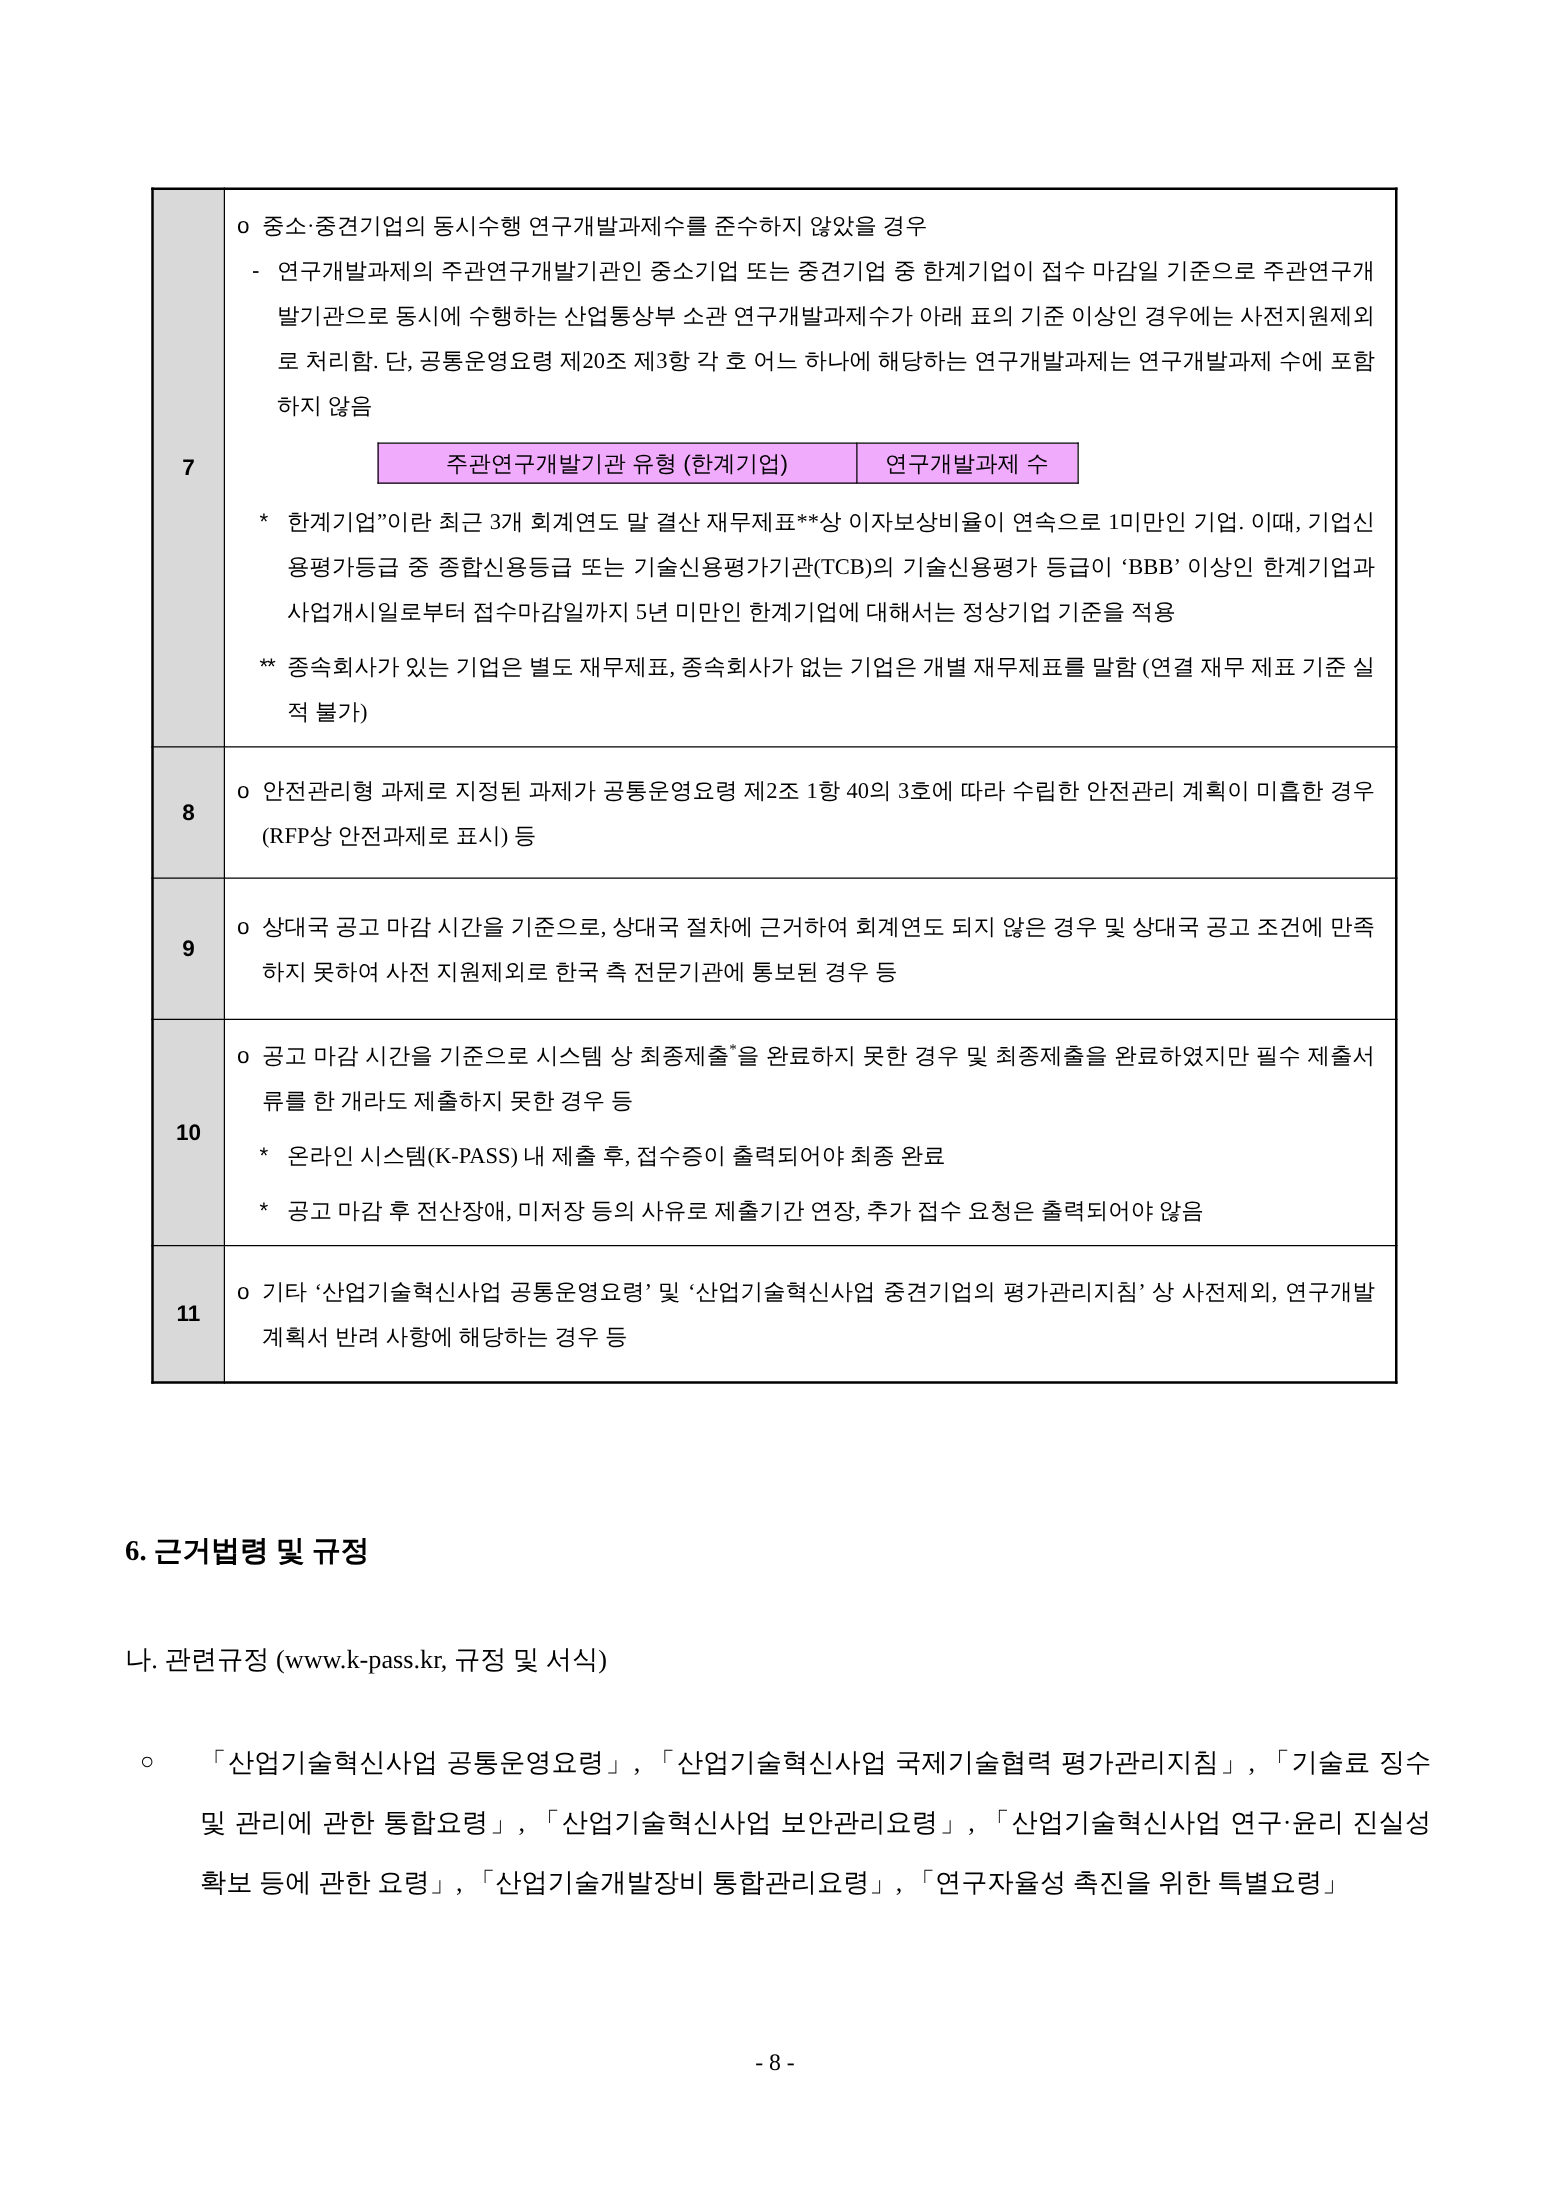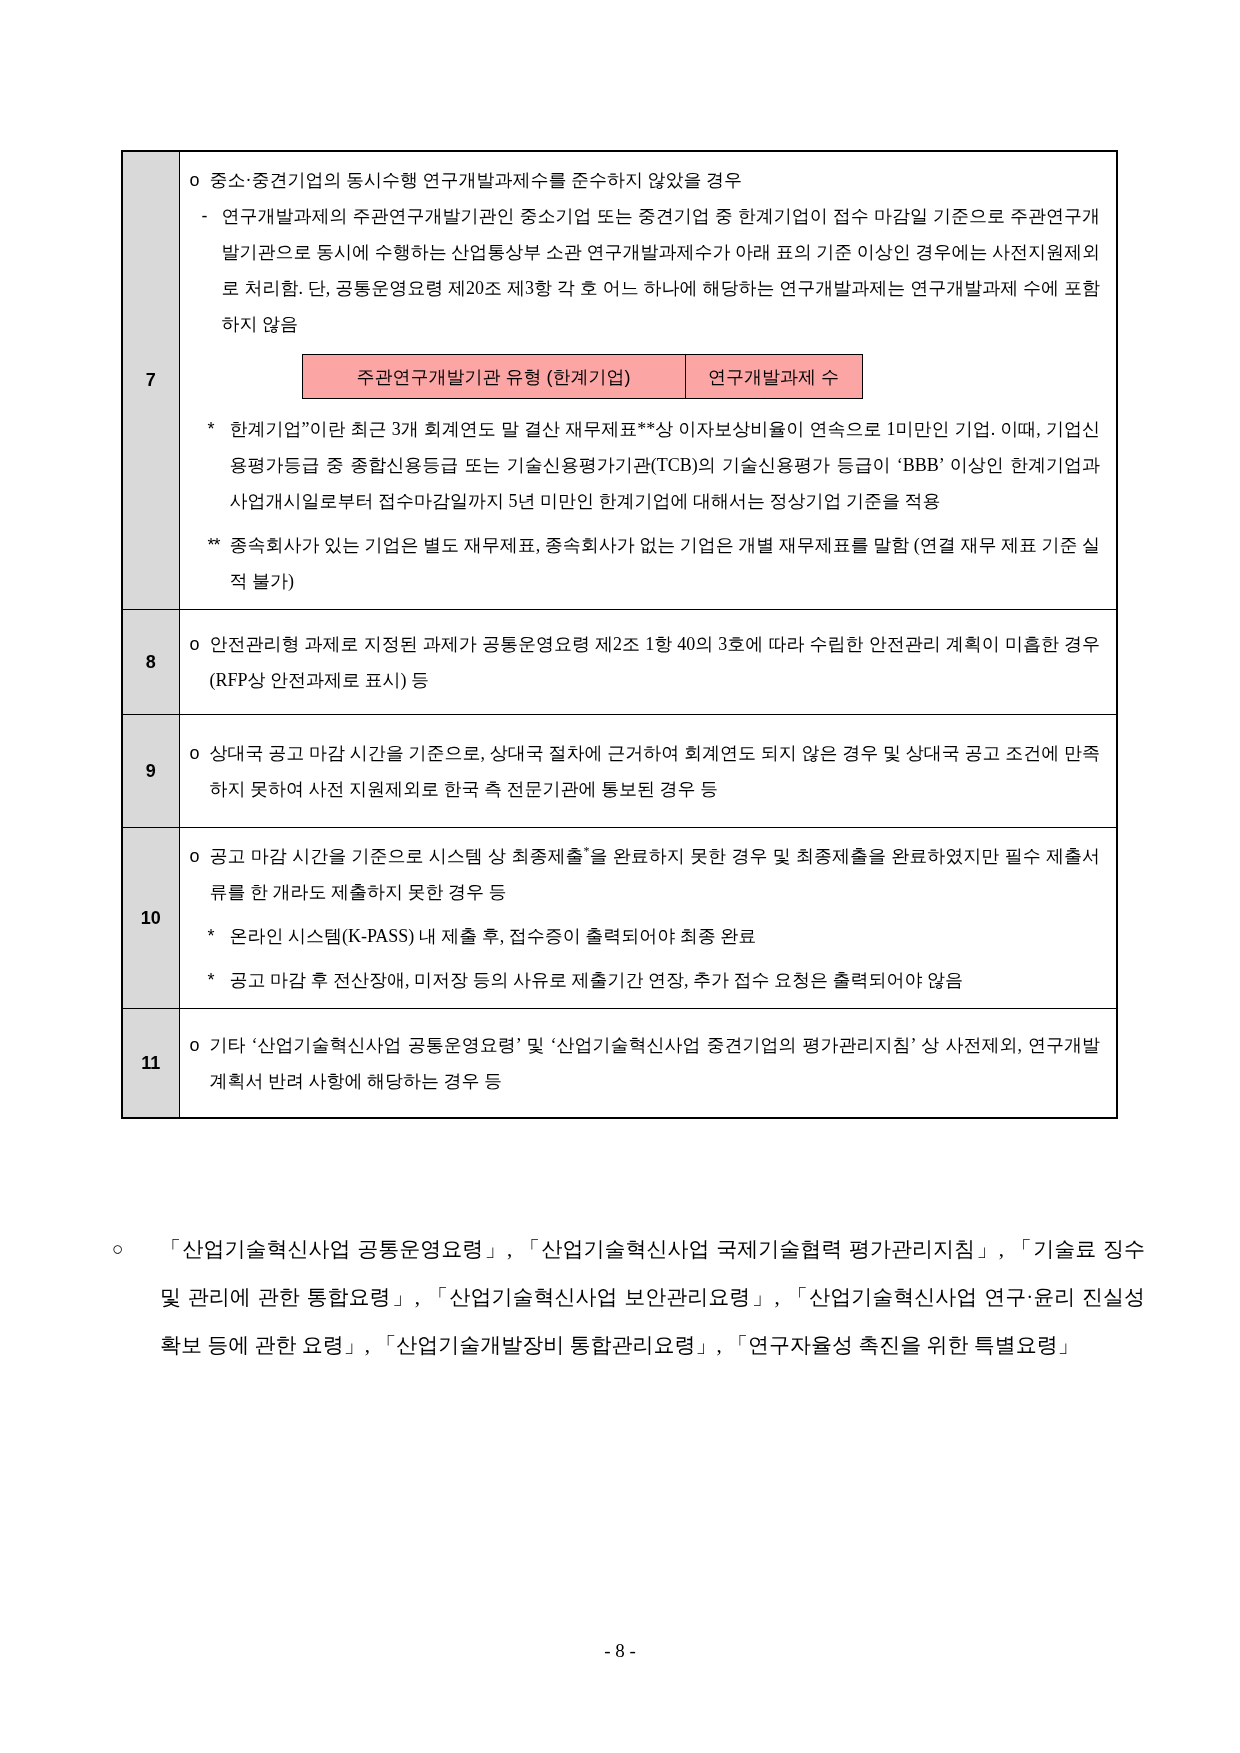--- a/index.html
+++ b/index.html
@@ -44,21 +44,21 @@
     border-collapse: collapse;
     margin: 12px 0 12px 112px;
     font-size: 18px;
   }
   .inner-table td {
     border: 1px solid #000;
     text-align: center;
     height: 34px;
     vertical-align: middle;
   }
-  .inner-table .ih { background: #fca5a5; height: 44px; }
+  .inner-table .ih { background: #f0abfc; height: 32px; }
   .inner-table .c-type  { width: 383px; }
   .inner-table .c-count { width: 177px; }
 
   
   .lower {
     position: absolute; left: 100px; top: 1225px; width: 1045px;
     font-family: "Liberation Serif", "DejaVu Serif", serif;
     font-size: 21px;
   }
   .sec-heading {
@@ -172,22 +172,24 @@
             <span class="mk">o</span>
             <span class="ptxt">기타 ‘산업기술혁신사업 공통운영요령’ 및 ‘산업기술혁신사업 중견기업의 평가관리지침’ 상 사전제외, 연구개발계획서 반려 사항에 해당하는 경우 등</span>
           </div>
         </div>
       </td>
     </tr>
   </tbody>
     </table>
 
   <div class="lower">
+    <div class="sec-heading">6. 근거법령 및 규정</div>
 
 
+    <div class="na-para">나. 관련규정 (www.k-pass.kr, 규정 및 서식)</div>
 
     <div class="reg-para">
       <span class="mk">○</span>
       <span class="ptxt">「산업기술혁신사업 공통운영요령」, 「산업기술혁신사업 국제기술협력 평가관리지침」, 「기술료 징수 및 관리에 관한 통합요령」, 「산업기술혁신사업 보안관리요령」, 「산업기술혁신사업 연구·윤리 진실성 확보 등에 관한 요령」, 「산업기술개발장비 통합관리요령」, 「연구자율성 촉진을 위한 특별요령」</span>
     </div>
   </div>
 
   <div class="page-num">- 8 -</div>
 
 </div>

